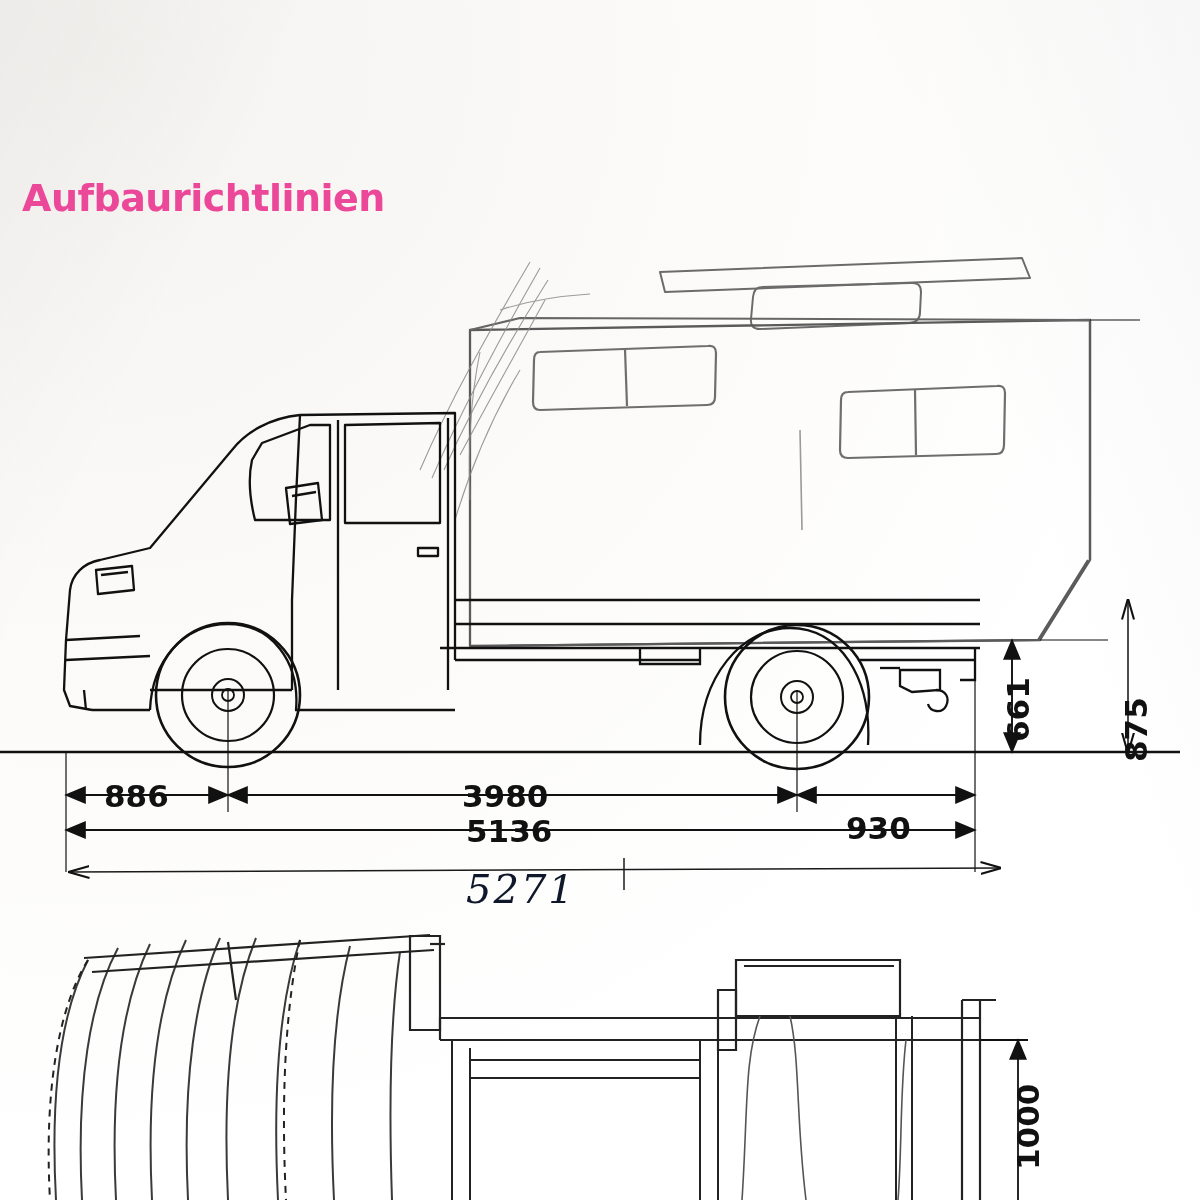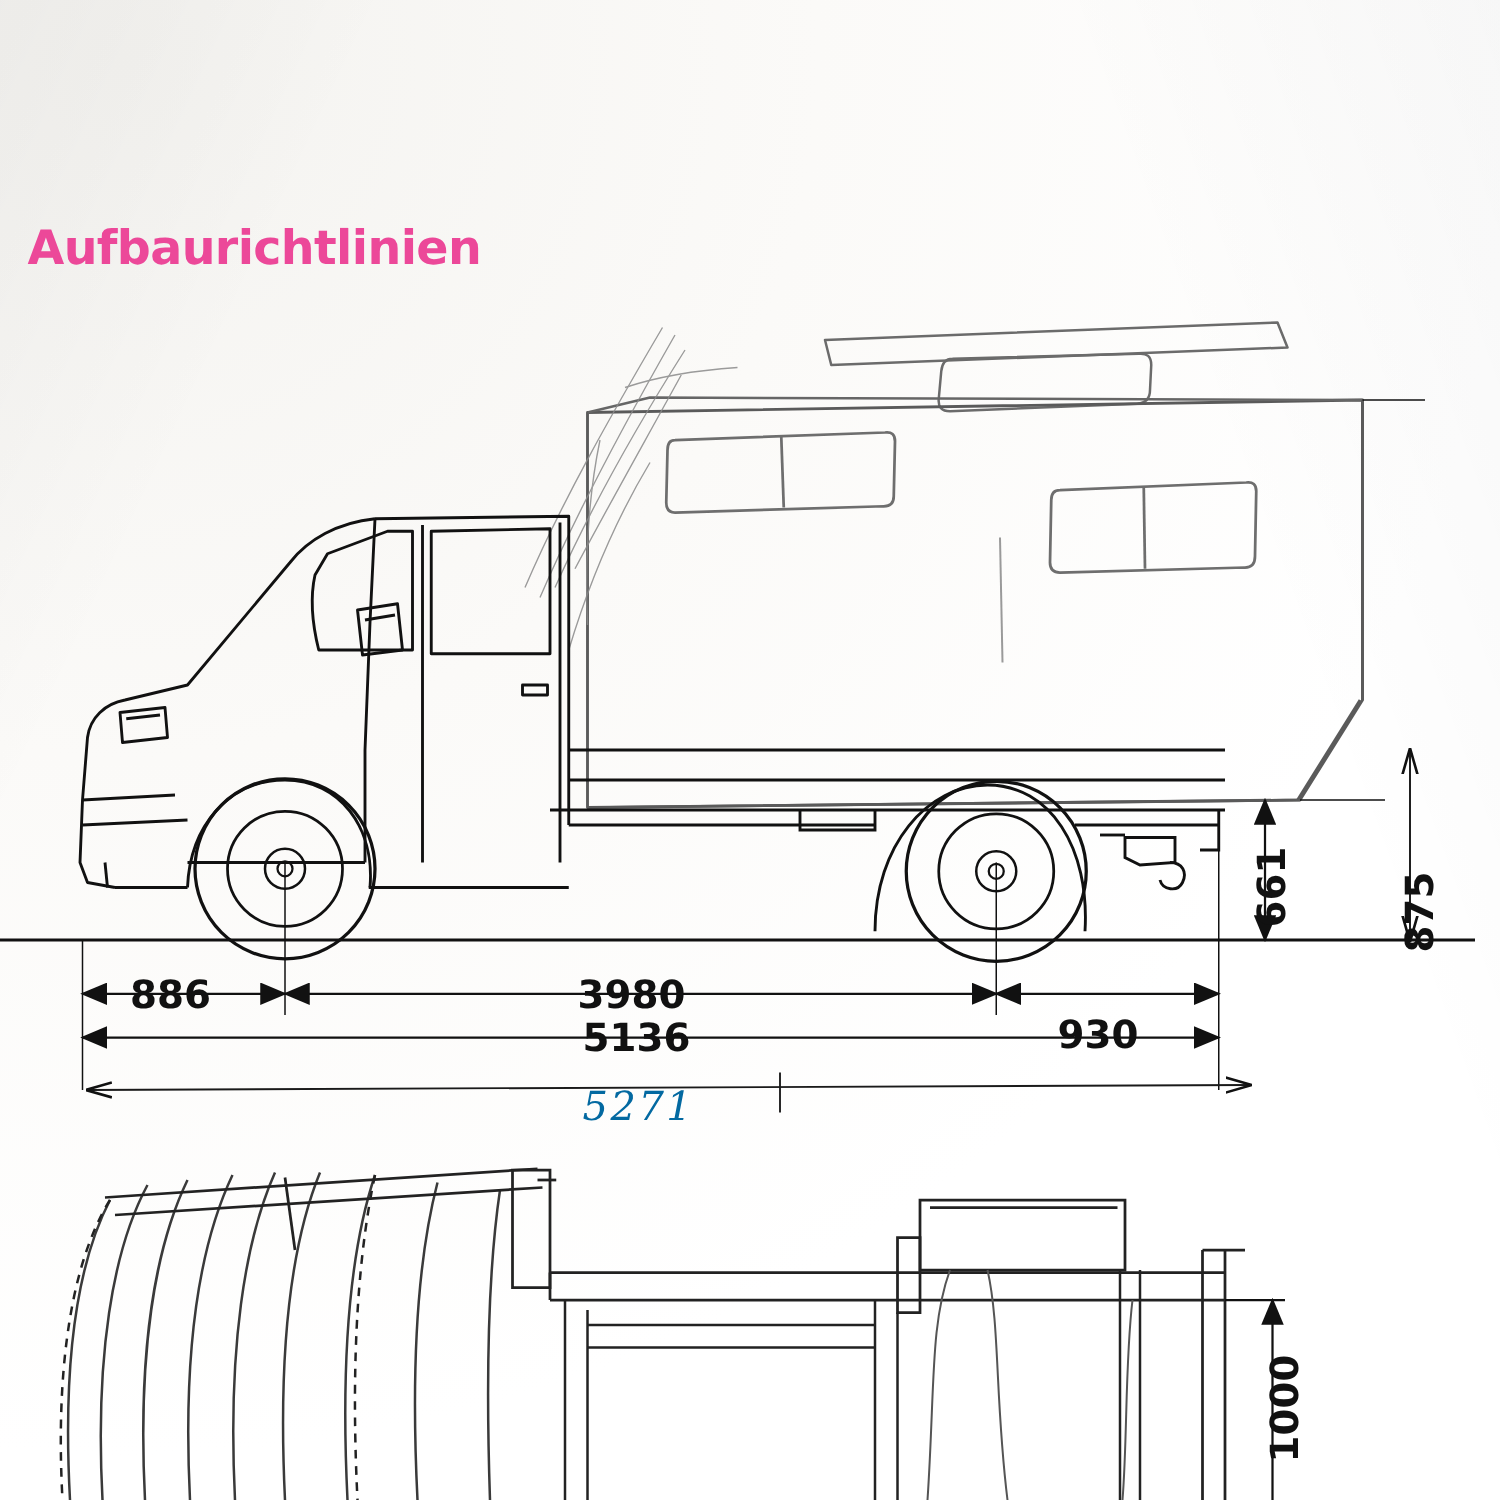--- a/index.html
+++ b/index.html
@@ -45,23 +45,23 @@
     white-space:nowrap;
   }
   .dim.big{font-size:31px;}
   .dim.vert{
     transform:rotate(-90deg);
     transform-origin:left top;
   }
   .hand{
     position:absolute;
     font-family:"DejaVu Serif", serif;
-    font-size:32px;
+    font-size:40px;
     font-style:italic;
-    color:#0369a1;
+    color:#0f172a;
     letter-spacing:2px;
     white-space:nowrap;
   }
 </style>
 </head>
 <body>
 
 <div id="paper"></div>
 
 <div id="root">

